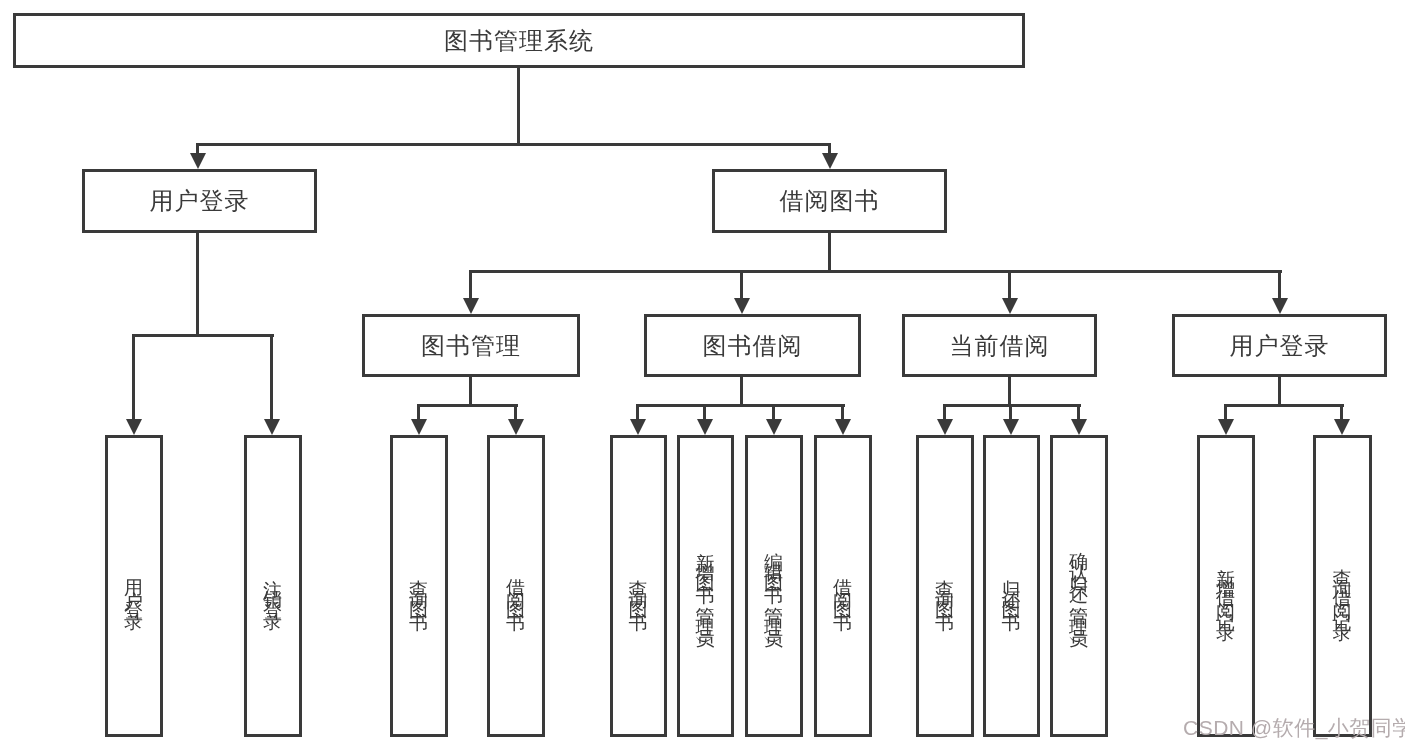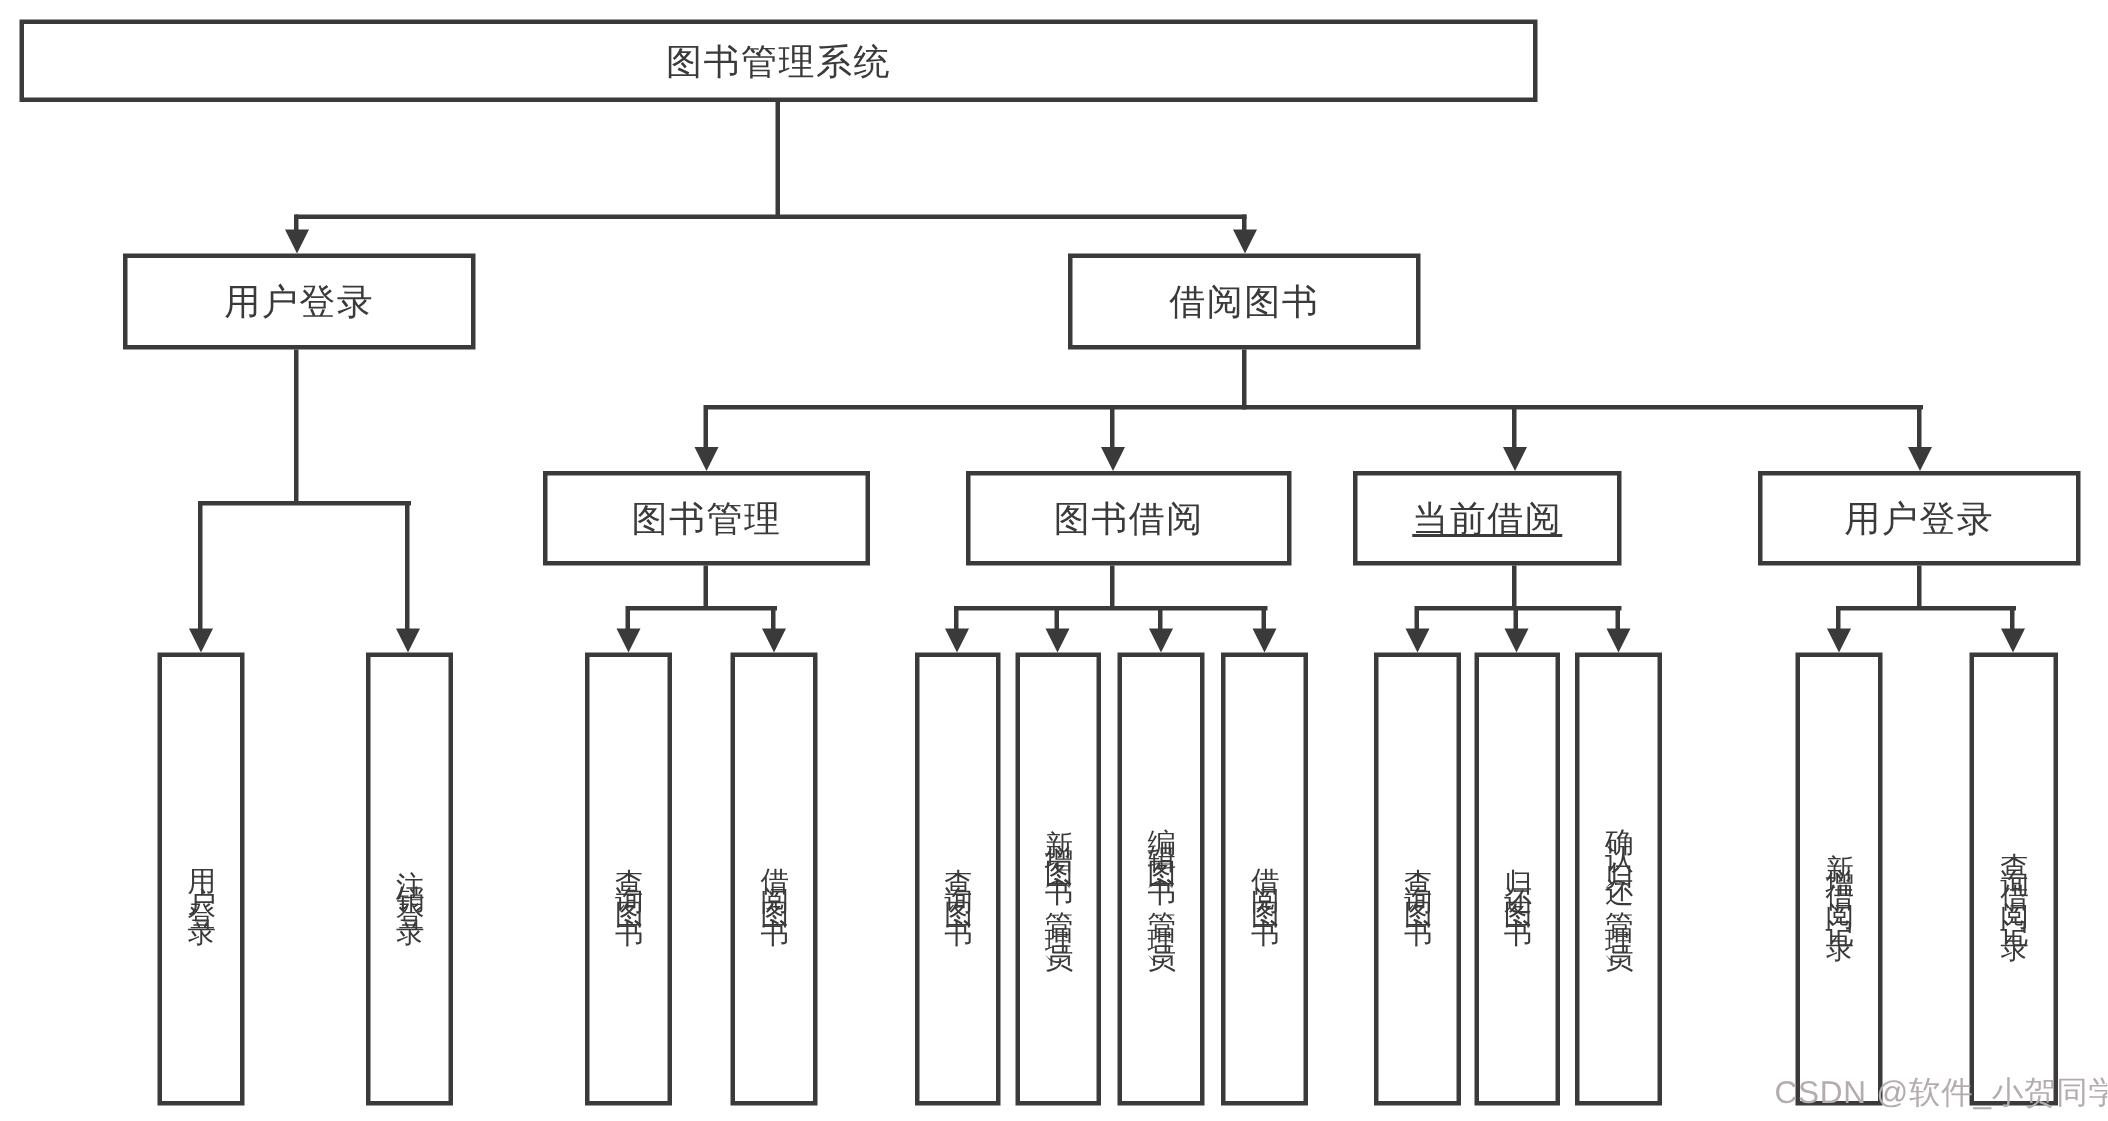--- a/index.html
+++ b/index.html
@@ -106,21 +106,21 @@
   <div class="arrow" style="left:1002px; top:298px;"></div>
   <div class="line" style="left:1278px; top:270px; width:3px; height:30px;"></div>
   <div class="arrow" style="left:1272px; top:298px;"></div>
 
   <div class="node h-node" style="left:362px; top:314px; width:218px; height:63px;">
     <span>图书管理</span>
   </div>
   <div class="node h-node" style="left:633px; top:314px; width:217px; height:63px;margin-left:11px;">
     <span>图书借阅</span>
   </div>
-  <div class="node h-node" style="left:902px; top:314px; width:179px; height:63px;text-decoration:underline;">
+  <div class="node h-node" style="left:902px; top:314px; width:195px; height:63px;">
     <span>当前借阅</span>
   </div>
   <div class="node h-node" style="left:1172px; top:314px; width:215px; height:63px;">
     <span>用户登录</span>
   </div>
 
   <div class="line" style="left:469px; top:377px; width:3px; height:29px;"></div>
   <div class="line" style="left:418px; top:404px; width:100px; height:3px;"></div>
   <div class="line" style="left:417px; top:404px; width:3px; height:17px;"></div>
   <div class="arrow" style="left:411px; top:419px;"></div>

